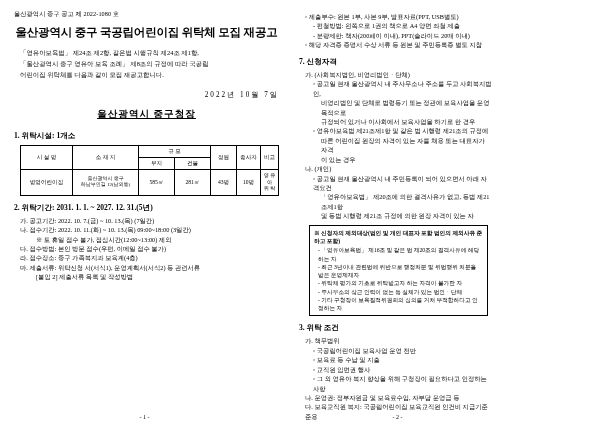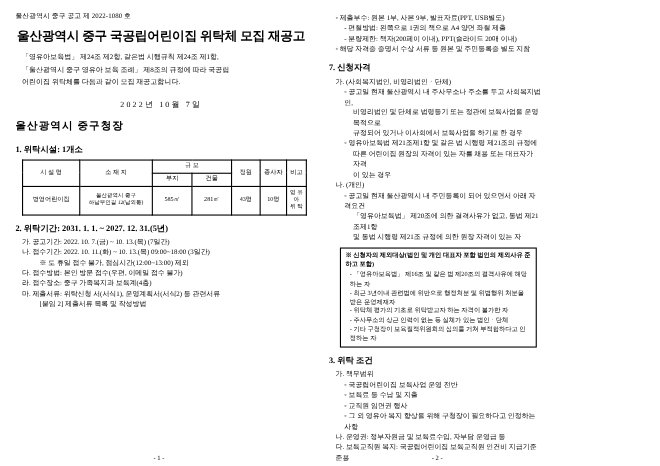--- a/index.html
+++ b/index.html
@@ -51,31 +51,32 @@
     font-size: 6.4px;
     line-height: 1.55;
     margin: 4px 6px 6px 6px;
     text-align: justify;
     text-indent: 0;
   }
   .quote-block p {
     margin: 0 0 1px 0;
   }
   .date-line {
-    text-align: center;
+    text-align: right;
     font-size: 7.2px;
     margin: 10px 0 2px 0;
     letter-spacing: 2px;
   }
   .org-line {
-    text-align: left;
+    text-align: center;
     font-size: 9.6px;
     font-weight: bold;
     letter-spacing: 1px;
     margin: 8px 0 10px 0;
+    text-decoration: underline;
   }
   .sec-title {
     font-size: 7.6px;
     font-weight: bold;
     margin: 7px 0 3px 0;
   }
   .line {
     font-size: 6.3px;
     line-height: 1.5;
     margin: 0 0 0 0;

